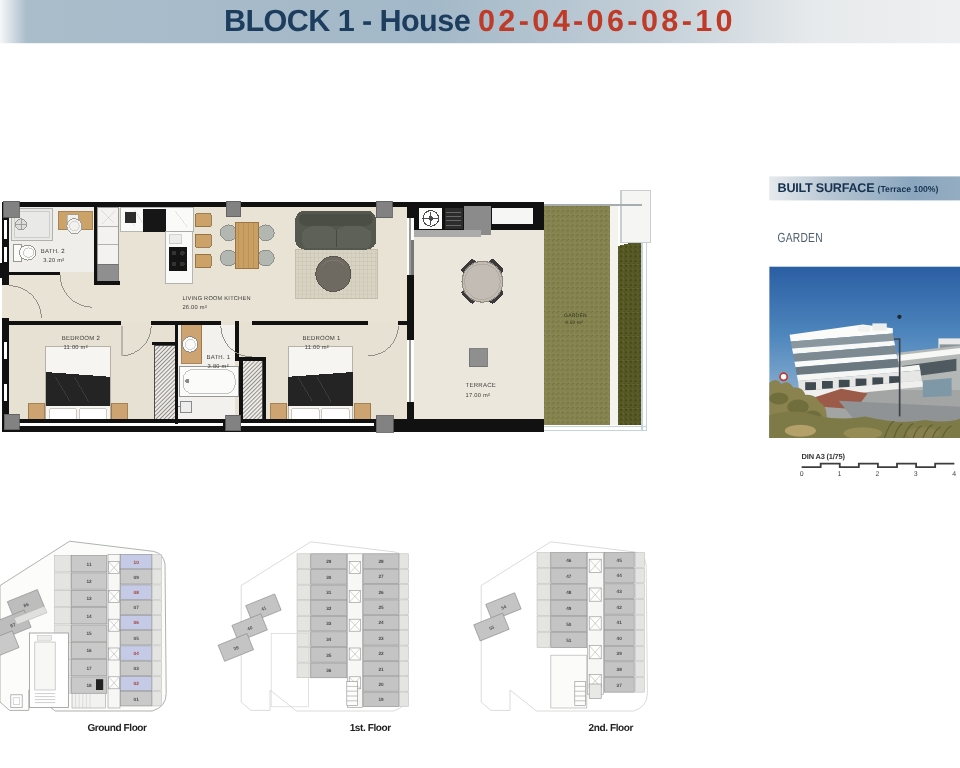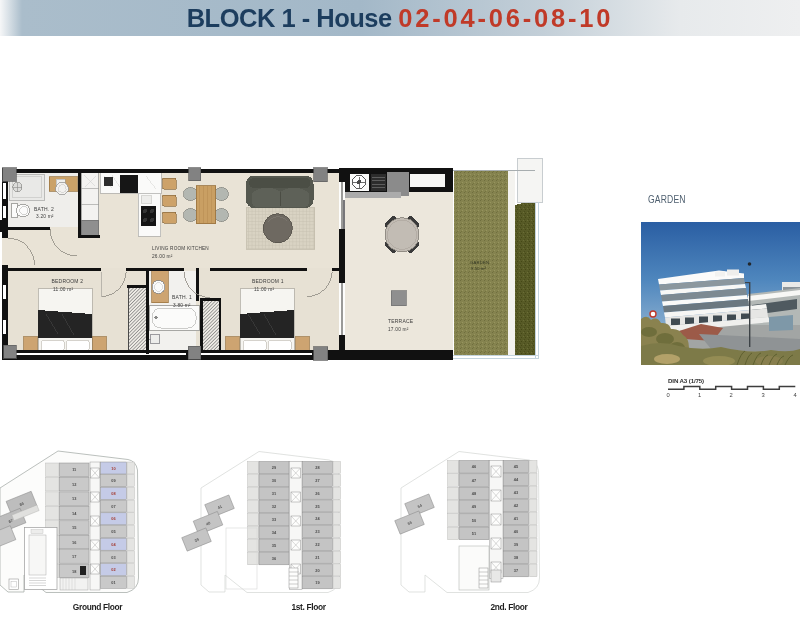--- a/index.html
+++ b/index.html
@@ -16,20 +16,23 @@
 #garden-label{position:absolute;left:648px;top:193px;font-size:11px;color:#4d5e6e;letter-spacing:0.2px;transform:scaleX(0.78);transform-origin:0 0;}
 svg text{font-family:"Liberation Sans",sans-serif;}
 </style></head>
 <body>
 <div id="page">
 
 <div id="hdr">
       <div class="t"><span style="letter-spacing:-0.5px">BLOCK&nbsp;1 - House </span><span class="red" style="letter-spacing:2.8px">02-04-06-08-10</span></div>
     </div>
 
+<div class="bar" style="top:147px">
+      <div class="bt">BUILT SURFACE <small>(Terrace 100%)</small></div>
+    </div>
 
 
 <div id="garden-label">GARDEN</div>
 
 <svg width="545" height="220" viewBox="0 150 545 220" style="position:absolute;left:0;top:150px" shape-rendering="crispEdges">
 <defs>
 <pattern id="hatch" width="2.4" height="2.4" patternUnits="userSpaceOnUse" patternTransform="rotate(45)">
           <rect width="2.4" height="2.4" fill="#efece6"></rect>
           <line x1="0" y1="0" x2="0" y2="2.4" stroke="#757575" stroke-width="0.8"></line>
         </pattern>

